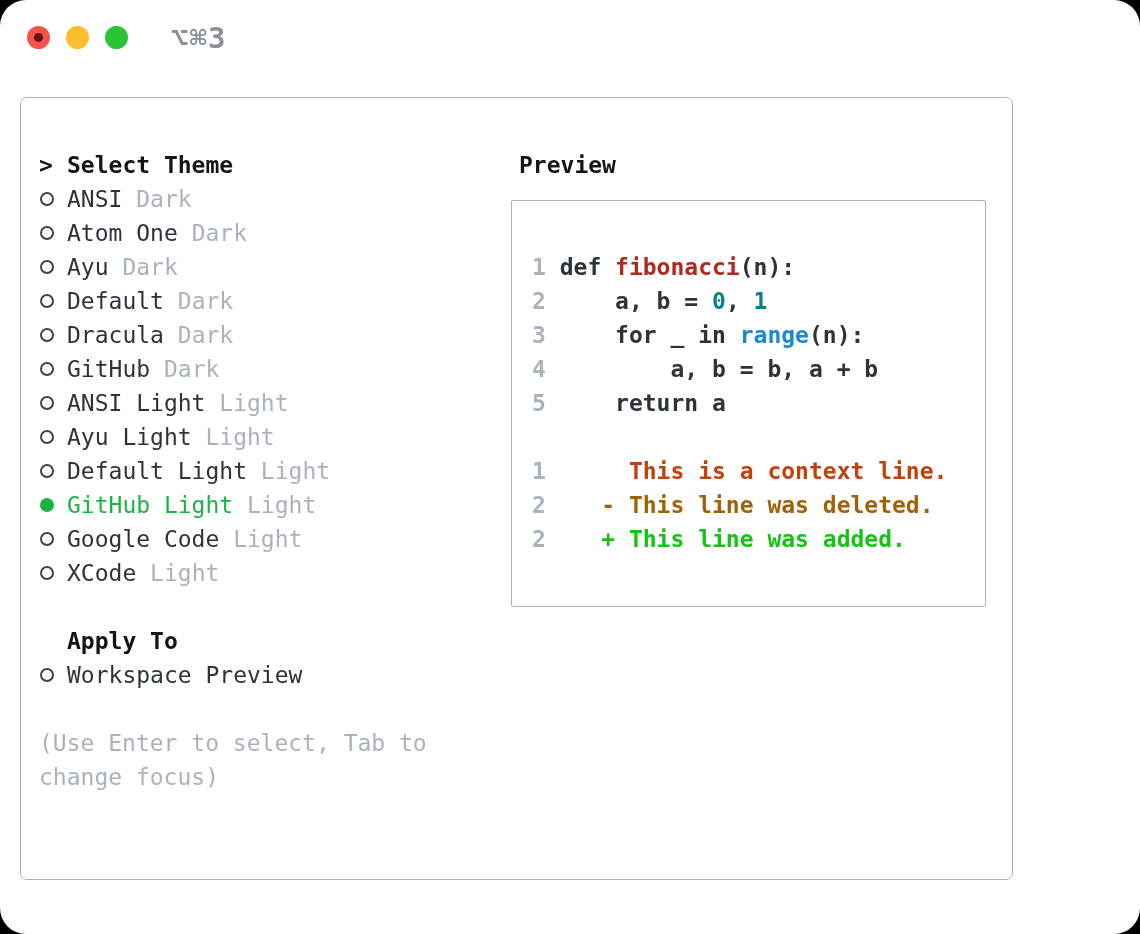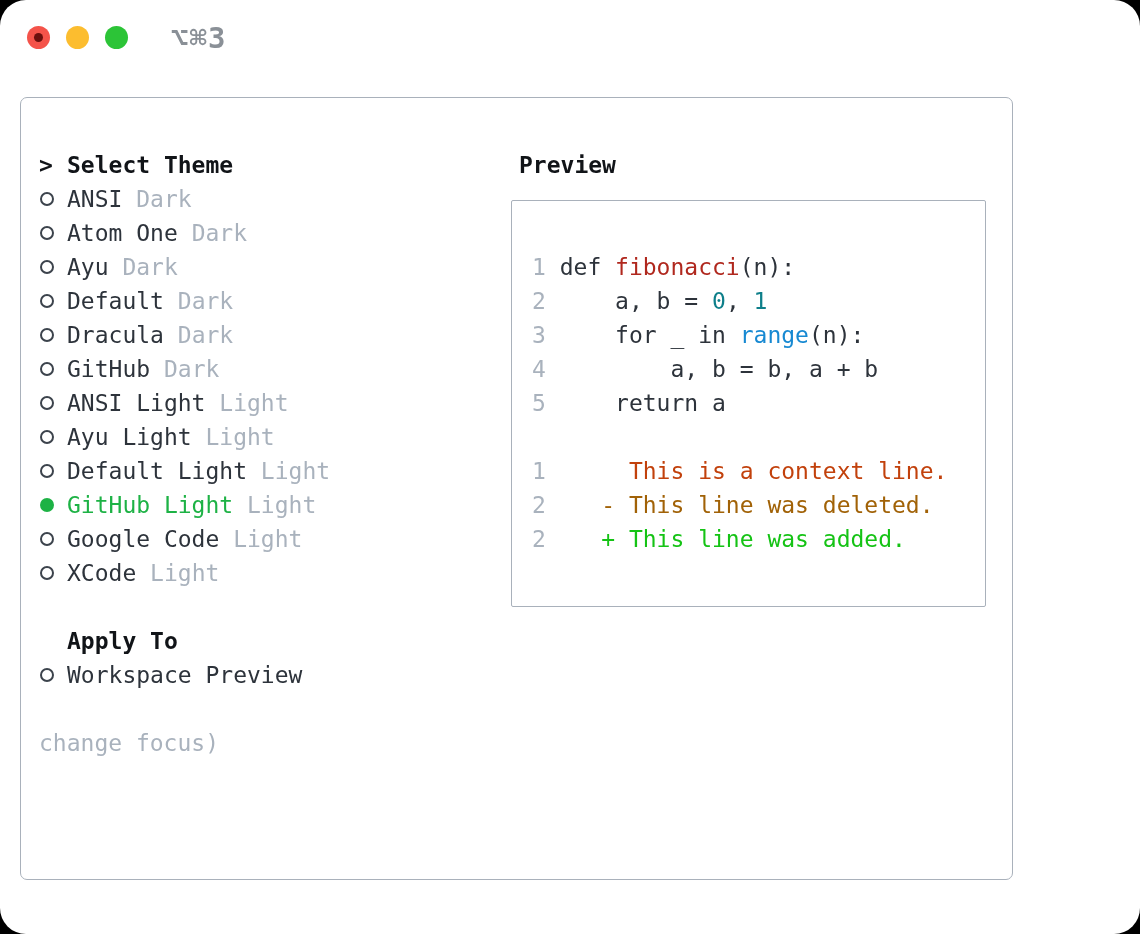--- a/index.html
+++ b/index.html
@@ -31,21 +31,21 @@
   .theme-name{color:#2d333b;}
   .theme-name.sel{color:#1db245;}
   .variant{color:#a9b2bd;margin-left:1ch;}
   .spacer{height:34px;}
   .hint{color:#a9b2bd;white-space:pre;}
   
   .panel-right{position:absolute;left:482px;top:50px;font-size:23px;line-height:34px;}
   .preview-title{font-weight:bold;color:#111418;margin-left:16px;height:34px;line-height:34px;}
   .preview-box{
     margin-top:18px;margin-left:8px;width:475px;height:407px;box-sizing:border-box;
-    border:1.5px solid #a9b1bb;border-radius:2px;padding:49px 12px 0 20px;overflow:hidden;background:#fff;
+    border:1.5px solid #a9b1bb;border-radius:2px;padding:49px 12px 0 20px;overflow:hidden;background:#fff;font-weight:bold;
   }
   .code-line{height:34px;line-height:34px;white-space:pre;font-size:23px;}
   .lnum{display:inline-block;width:1ch;margin-right:1ch;color:#a9b2bd;text-align:right;}
   .tok-fg{color:#2d333b;}
   .tok-red{color:#b0281e;}
   .tok-teal{color:#0e7f8a;}
   .tok-blue{color:#1789d2;}
   .tok-ctx{color:#c2410c;text-align:center;}
   .tok-del{color:#a16207;}
   .tok-add{color:#15c315;}
@@ -87,20 +87,21 @@
         </div>
       <div class="spacer"></div>
       <div class="row">
         <span class="cell-marker"></span>
         <span class="hdr">Apply To</span>
       </div>
       <div id="apply-list">
           <div class="row"><span class="cell-marker"><span class="radio"></span></span><span class="theme-name">Workspace Preview</span></div>
         </div>
       <div class="spacer"></div>
+      <div class="hint">(Use Enter to select, Tab to</div>
       <div class="hint">change focus)</div>
     </div>
 
     <div class="panel-right">
       <div class="preview-title">Preview</div>
       <div class="preview-box">
         <div id="code-lines">
             <div class="code-line"><span class="lnum">1</span><span class="tok-fg">def </span><span class="tok-red">fibonacci</span><span class="tok-fg">(n):</span></div>
             <div class="code-line"><span class="lnum">2</span><span class="tok-fg">    a, b = </span><span class="tok-teal">0</span><span class="tok-fg">, </span><span class="tok-teal">1</span></div>
             <div class="code-line"><span class="lnum">3</span><span class="tok-fg">    for _ in </span><span class="tok-blue">range</span><span class="tok-fg">(n):</span></div>

